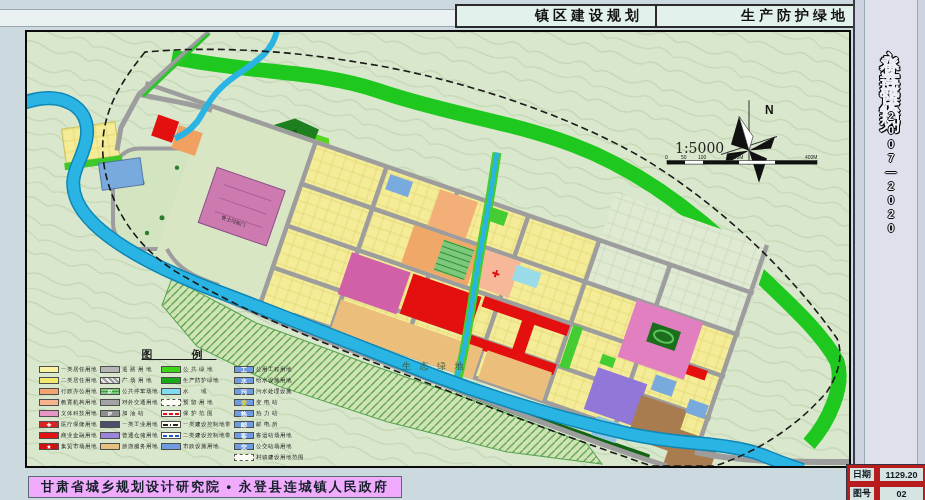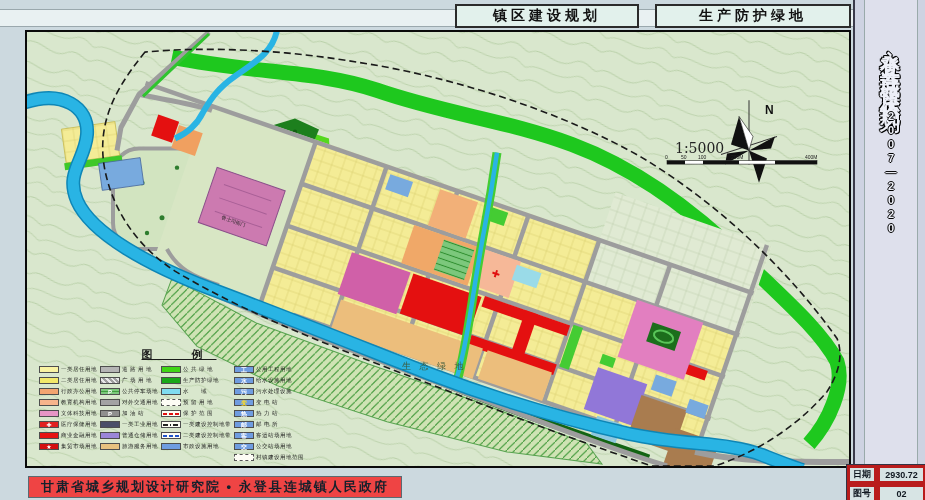--- a/index.html
+++ b/index.html
@@ -4,21 +4,21 @@
 <style>
   html,body{margin:0;padding:0;}
   body{width:925px;height:500px;position:relative;background:#ccd9df;
        font-family:"Liberation Sans","DejaVu Sans",sans-serif;overflow:hidden;}
 
   
   .top-band{position:absolute;left:0;top:9px;width:100%;height:16px;background:#e9f1f2;
             border-top:1px solid #9aa8ad;border-bottom:1px solid #9aa8ad;}
   .title-box{position:absolute;top:4px;height:20px;background:#e2f1ec;border:2px solid #2b2b2b;
              display:flex;align-items:center;justify-content:center;font-weight:bold;
-             font-size:14px;letter-spacing:4px;color:#111;}
+             font-size:14px;letter-spacing:4px;color:#111;padding-left:42px;}
   #title-left{left:455px;width:180px;}
   #title-right{left:655px;width:192px;}
 
   
   .map-frame{position:absolute;left:25px;top:30px;width:822px;height:434px;
              border:2px solid #0a0a0a;background:#d9e7cd;}
   .map-frame svg{display:block;width:100%;height:100%;}
 
   
   .legend{position:absolute;left:12px;top:315px;width:280px;color:#1c1c1c;}
@@ -49,21 +49,21 @@
   .info-table{position:absolute;left:846px;top:464px;width:79px;height:36px;
               display:grid;grid-template-columns:30px 1fr;grid-template-rows:1fr 1fr;
               background:#d7e4e4;border:1px solid #334;}
   .info-cell{border:3px solid #b91c1c;display:flex;align-items:center;justify-content:center;
              font-weight:bold;color:#101820;}
   .info-label{font-size:9px;}
   .info-value{font-size:9px;}
 
   
   .credit-box{position:absolute;left:28px;top:476px;height:20px;padding:0 12px;
-              background:#ef4444;border:1px solid #5a6a72;display:flex;align-items:center;
+              background:#f0abfc;border:1px solid #5a6a72;display:flex;align-items:center;
               font-size:13px;font-weight:bold;letter-spacing:2px;color:#15202b;}
 </style>
 </head>
 <body>
 
 <div class="top-band"></div>
 <div class="title-box" id="title-left">镇区建设规划</div>
 <div class="title-box" id="title-right">生产防护绿地</div>
 
 <div class="map-frame">
@@ -407,18 +407,18 @@
 
 <div class="sidebar">
   <div class="sb-panel">
     <div class="sb-title">永登县连城镇总体规划</div>
     <div class="sb-years">2007—2020</div>
   </div>
 </div>
 
 <div class="info-table">
   <div class="info-cell info-label">日期</div>
-  <div class="info-cell info-value">2930.72</div>
+  <div class="info-cell info-value">1129.20</div>
   <div class="info-cell info-label">图号</div>
   <div class="info-cell info-value">02</div>
 </div>
 
 <div class="credit-box">甘肃省城乡规划设计研究院 • 永登县连城镇人民政府</div>
 
 </body></html>

